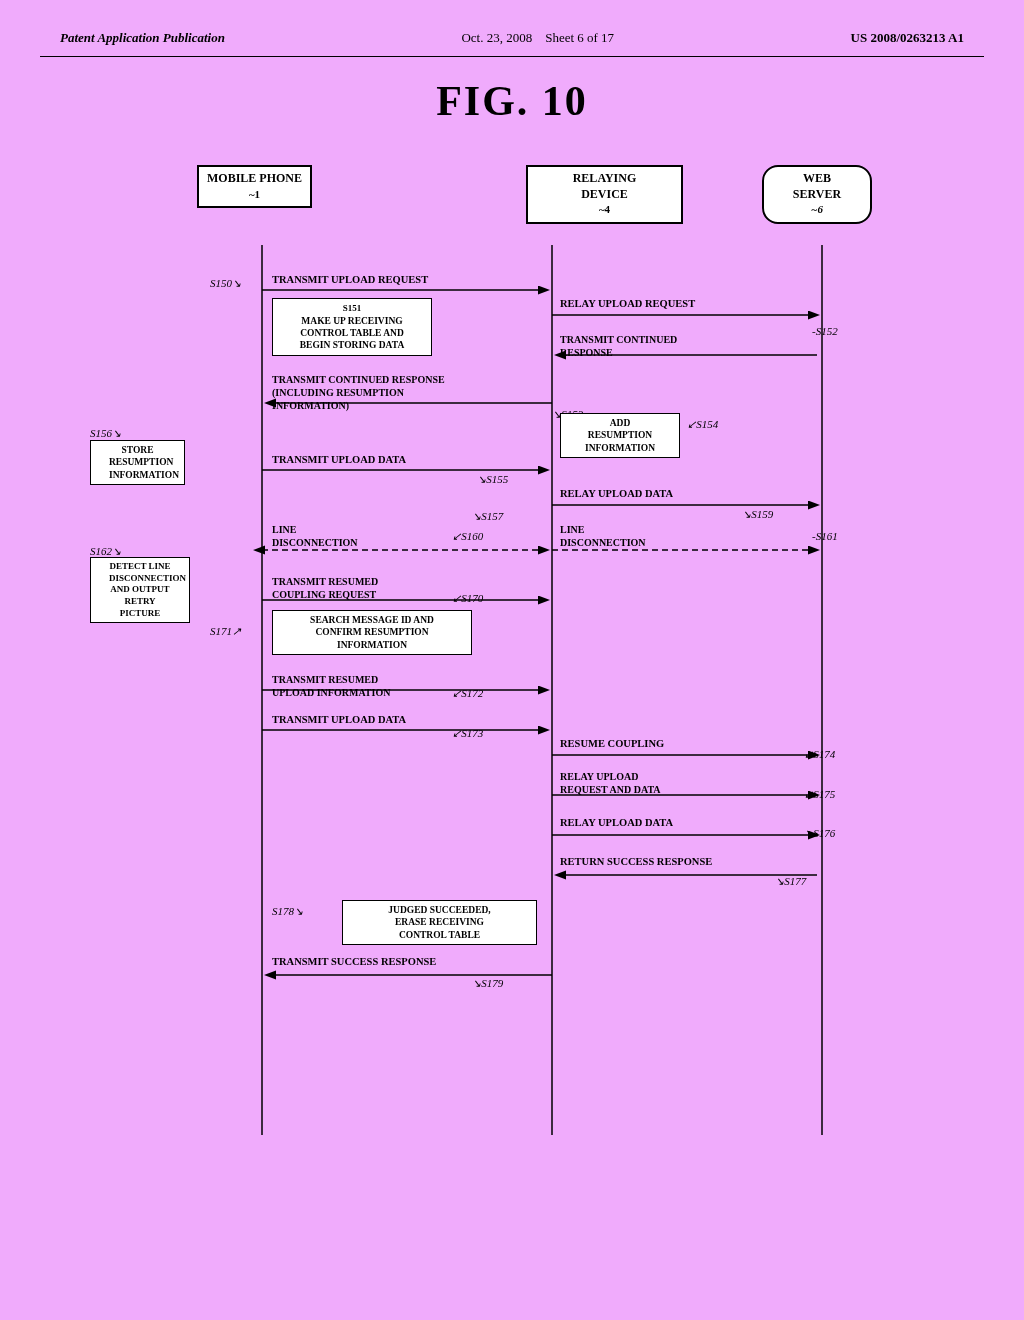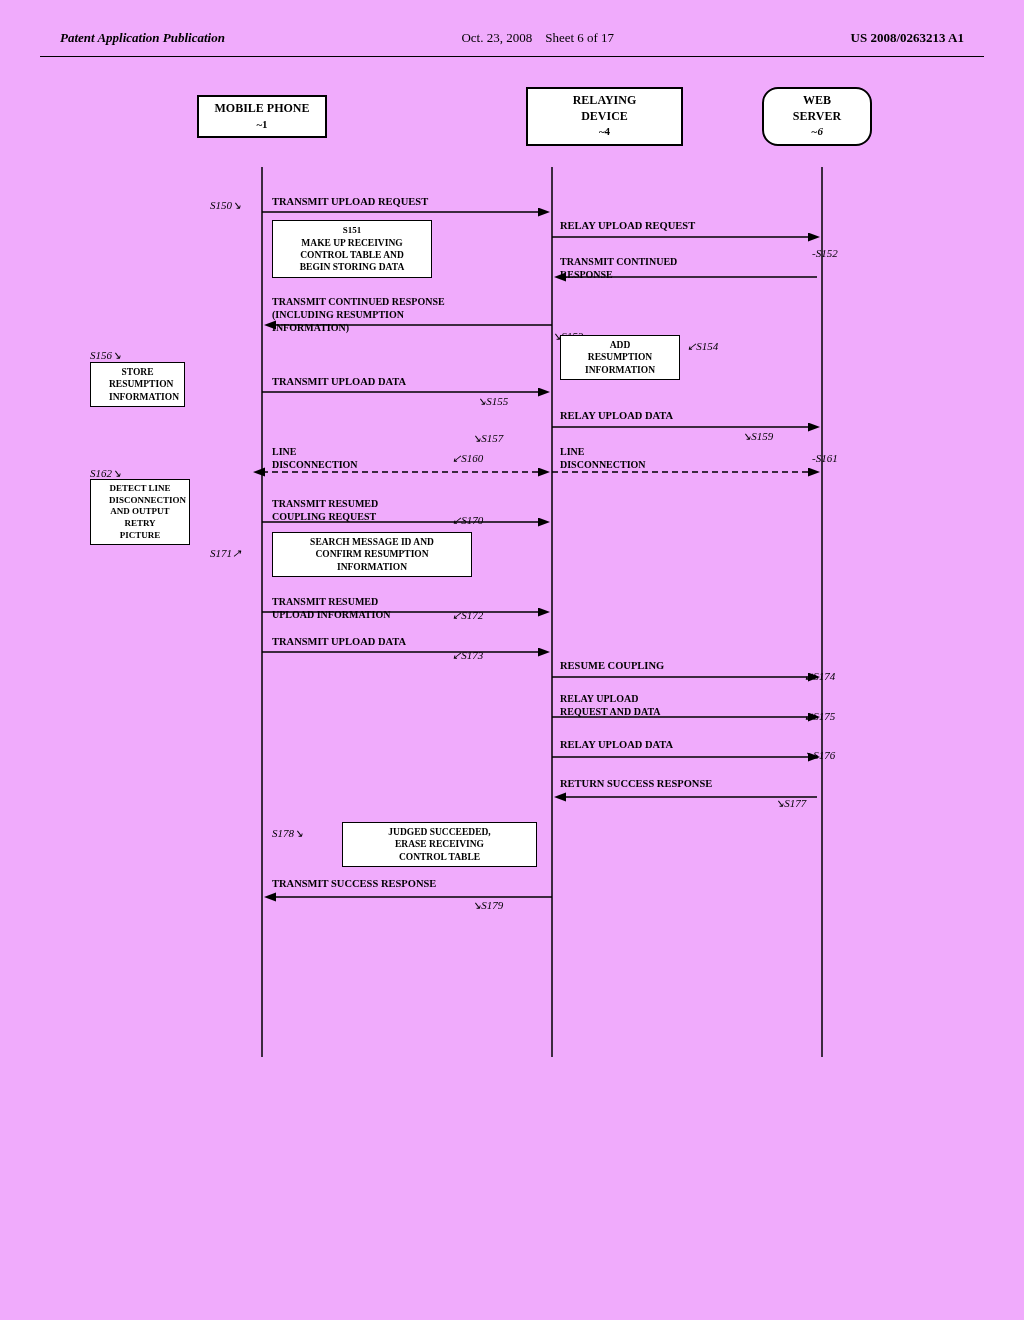--- a/index.html
+++ b/index.html
@@ -125,20 +125,21 @@
 <div class="page">
 
   <div class="header">
     <div class="header-left">Patent Application Publication</div>
     <div class="header-center">
       <span>Oct. 23, 2008</span>&nbsp;&nbsp;&nbsp;&nbsp;<span>Sheet 6 of 17</span>
     </div>
     <div class="header-right">US 2008/0263213 A1</div>
   </div>
 
+  <div class="figure-title">FIG. 10</div>
 
   <div class="diagram-container">
 
     <svg class="svg-overlay" xmlns="http://www.w3.org/2000/svg">
 
       <line x1="200" y1="90" x2="200" y2="980" stroke="#000" stroke-width="1.5"></line>
 
       <line x1="490" y1="90" x2="490" y2="980" stroke="#000" stroke-width="1.5"></line>
 
       <line x1="760" y1="90" x2="760" y2="980" stroke="#000" stroke-width="1.5"></line>
@@ -181,21 +182,21 @@
         </marker>
         <marker id="arrow-open" markerWidth="8" markerHeight="8" refX="6" refY="3" orient="auto">
           <path d="M0,0 L0,6 L8,3 z" fill="#000"></path>
         </marker>
         <marker id="arrow-open-left" markerWidth="8" markerHeight="8" refX="2" refY="3" orient="auto-start-reverse">
           <path d="M0,0 L0,6 L8,3 z" fill="#000"></path>
         </marker>
       </defs>
     </svg>
 
-    <div class="col-header" style="left:135px; top:10px; width:130px;margin-top:8px;">
+    <div class="col-header" style="left:135px; top:10px; width:115px;">
       <span style="display:block;">MOBILE
 PHONE</span>
       <span style="font-size:11px;">~1</span>
     </div>
 
     <div class="col-header" style="left:420px; top:10px; width:157px;margin-left:44px;">
       <span style="display:block;">RELAYING<br>DEVICE</span>
       <span style="font-size:11px;">~4</span>
     </div>
 

